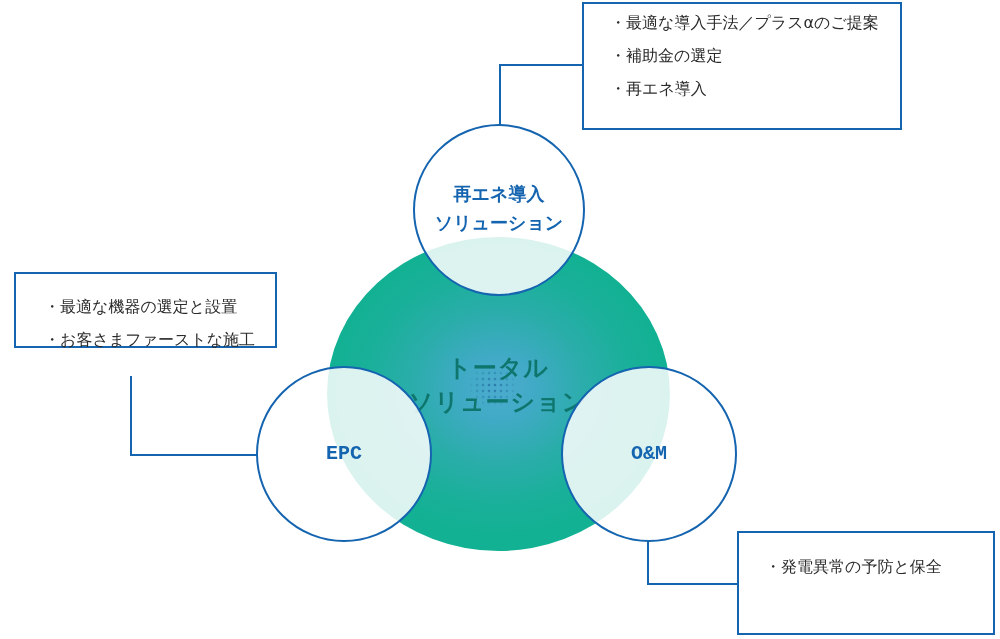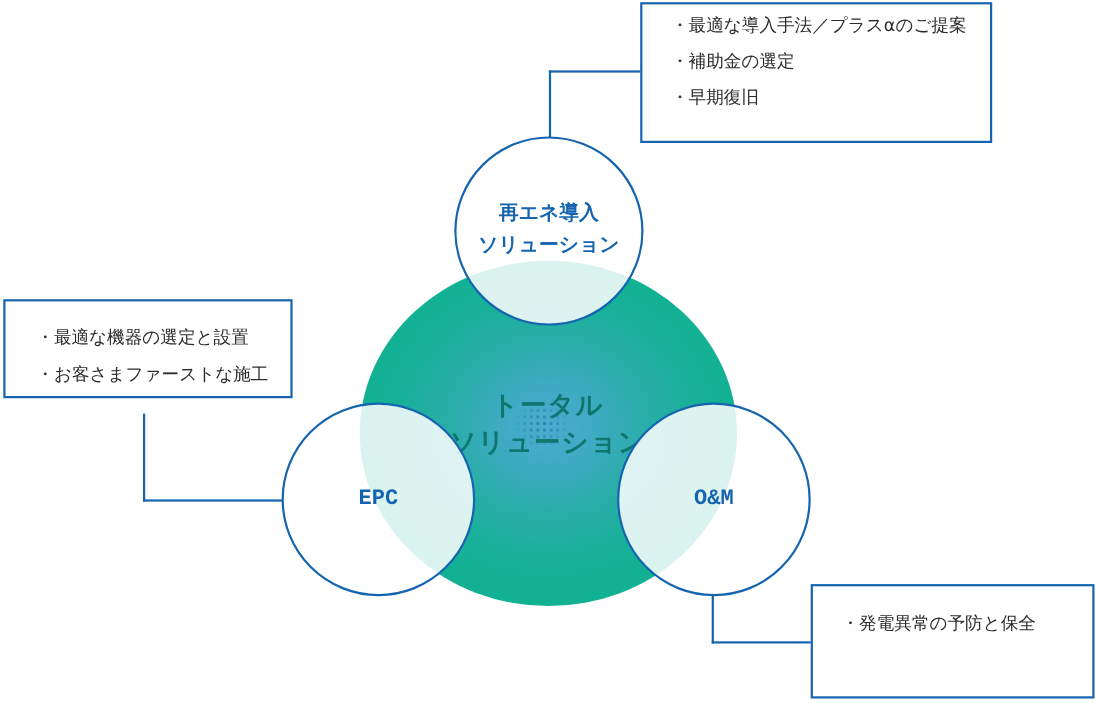--- a/index.html
+++ b/index.html
@@ -56,21 +56,21 @@
   .conn-right-v{left:647px;top:540px;width:2px;height:45px;}
   .conn-right-h{left:647px;top:583px;width:91px;height:2px;}
   
   .callout{
     position:absolute;box-sizing:border-box;background:#ffffff;
     border:2px solid #1464b0;color:#2b2b2b;font-size:16px;
     z-index:5;
   }
   .callout-line{line-height:33px;white-space:nowrap;}
   .callout-consulting{left:582px;top:2px;width:320px;height:128px;padding:2px 8px 0 26px;}
-  .callout-epc{left:3px;top:272px;width:263px;height:90px;padding:16px 8px 0 28px;}
+  .callout-epc{left:14px;top:272px;width:263px;height:76px;padding:16px 8px 0 28px;}
   .callout-om{left:737px;top:531px;width:258px;height:104px;padding:17px 8px 0 26px;}
 </style>
 </head>
 <body>
 
 <div class="canvas">
 
   <div class="conn conn-top-v"></div>
   <div class="conn conn-top-h"></div>
   <div class="conn conn-left-v"></div>
@@ -96,21 +96,21 @@
     <div class="node-label node-label-big">EPC</div>
   </div>
 
   <div class="node node-om">
     <div class="node-label node-label-big">O&amp;M</div>
   </div>
 
   <div class="callout callout-consulting">
     <div class="callout-line">・最適な導入手法／プラスαのご提案</div>
     <div class="callout-line">・補助金の選定</div>
-    <div class="callout-line">・早期復旧</div>
+    <div class="callout-line">・再エネ導入</div>
   </div>
 
   <div class="callout callout-epc">
     <div class="callout-line">・最適な機器の選定と設置</div>
     <div class="callout-line">・お客さまファーストな施工</div>
   </div>
 
   <div class="callout callout-om">
     <div class="callout-line">・発電異常の予防と保全</div>
   </div>

